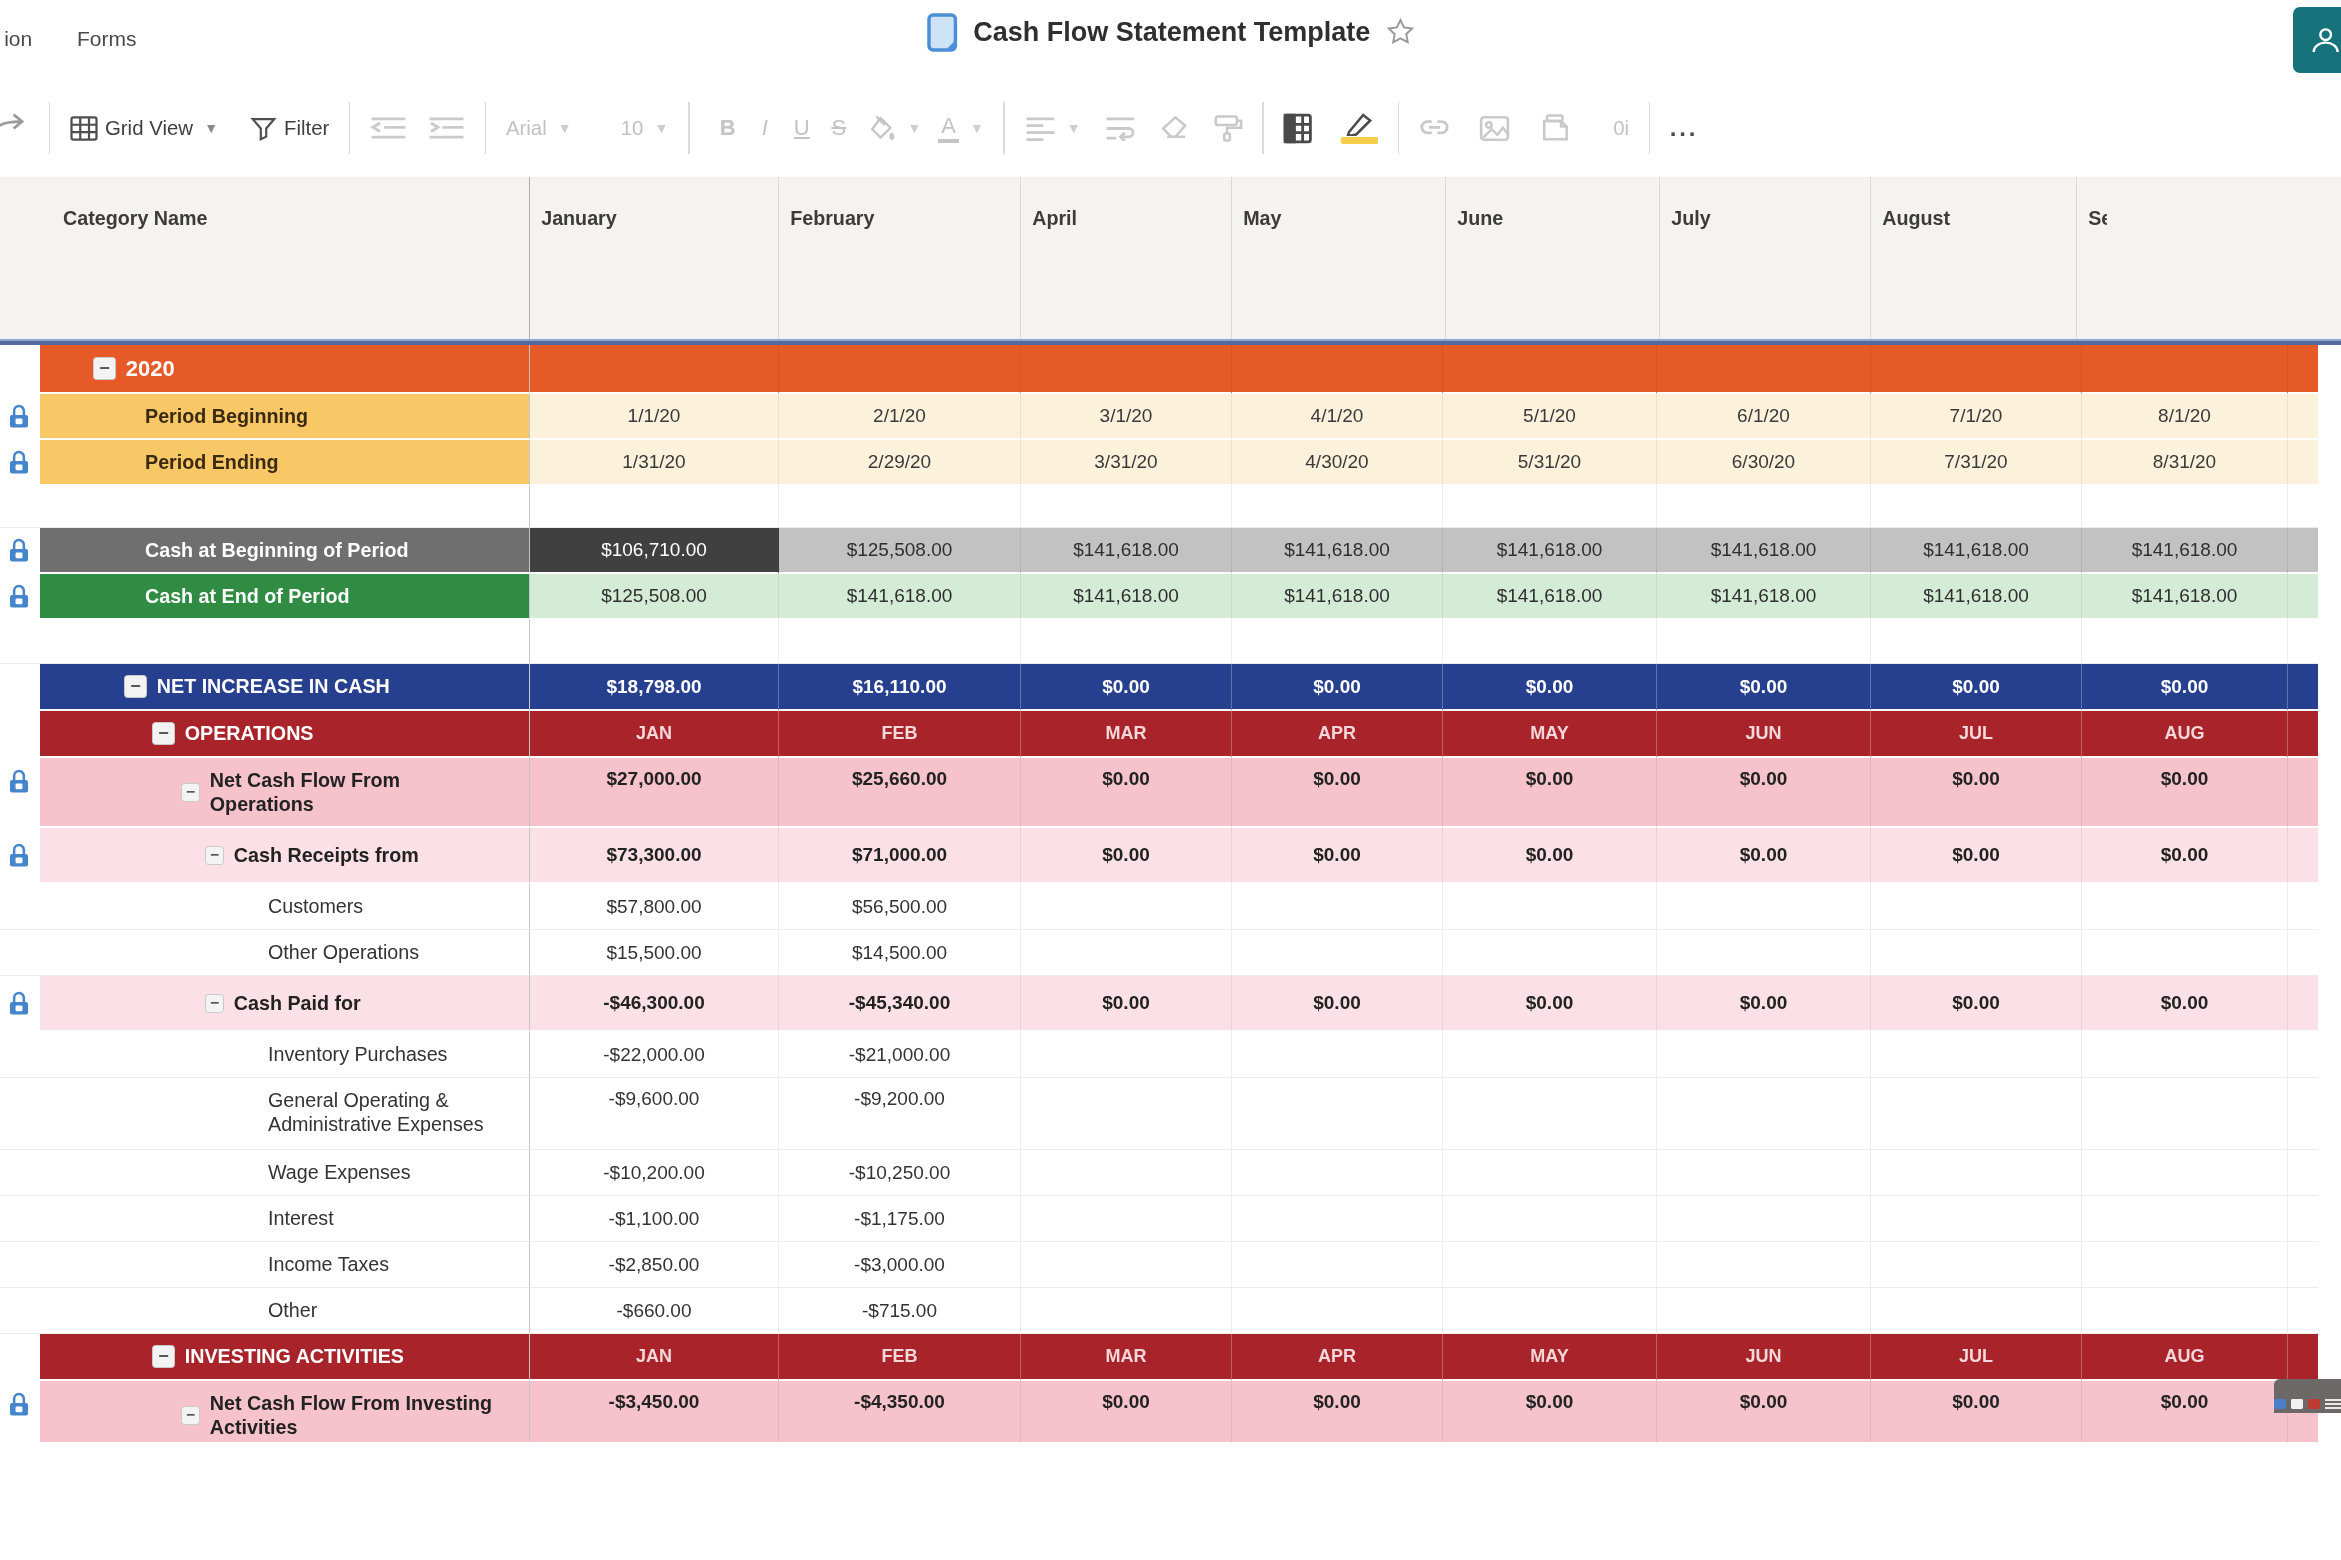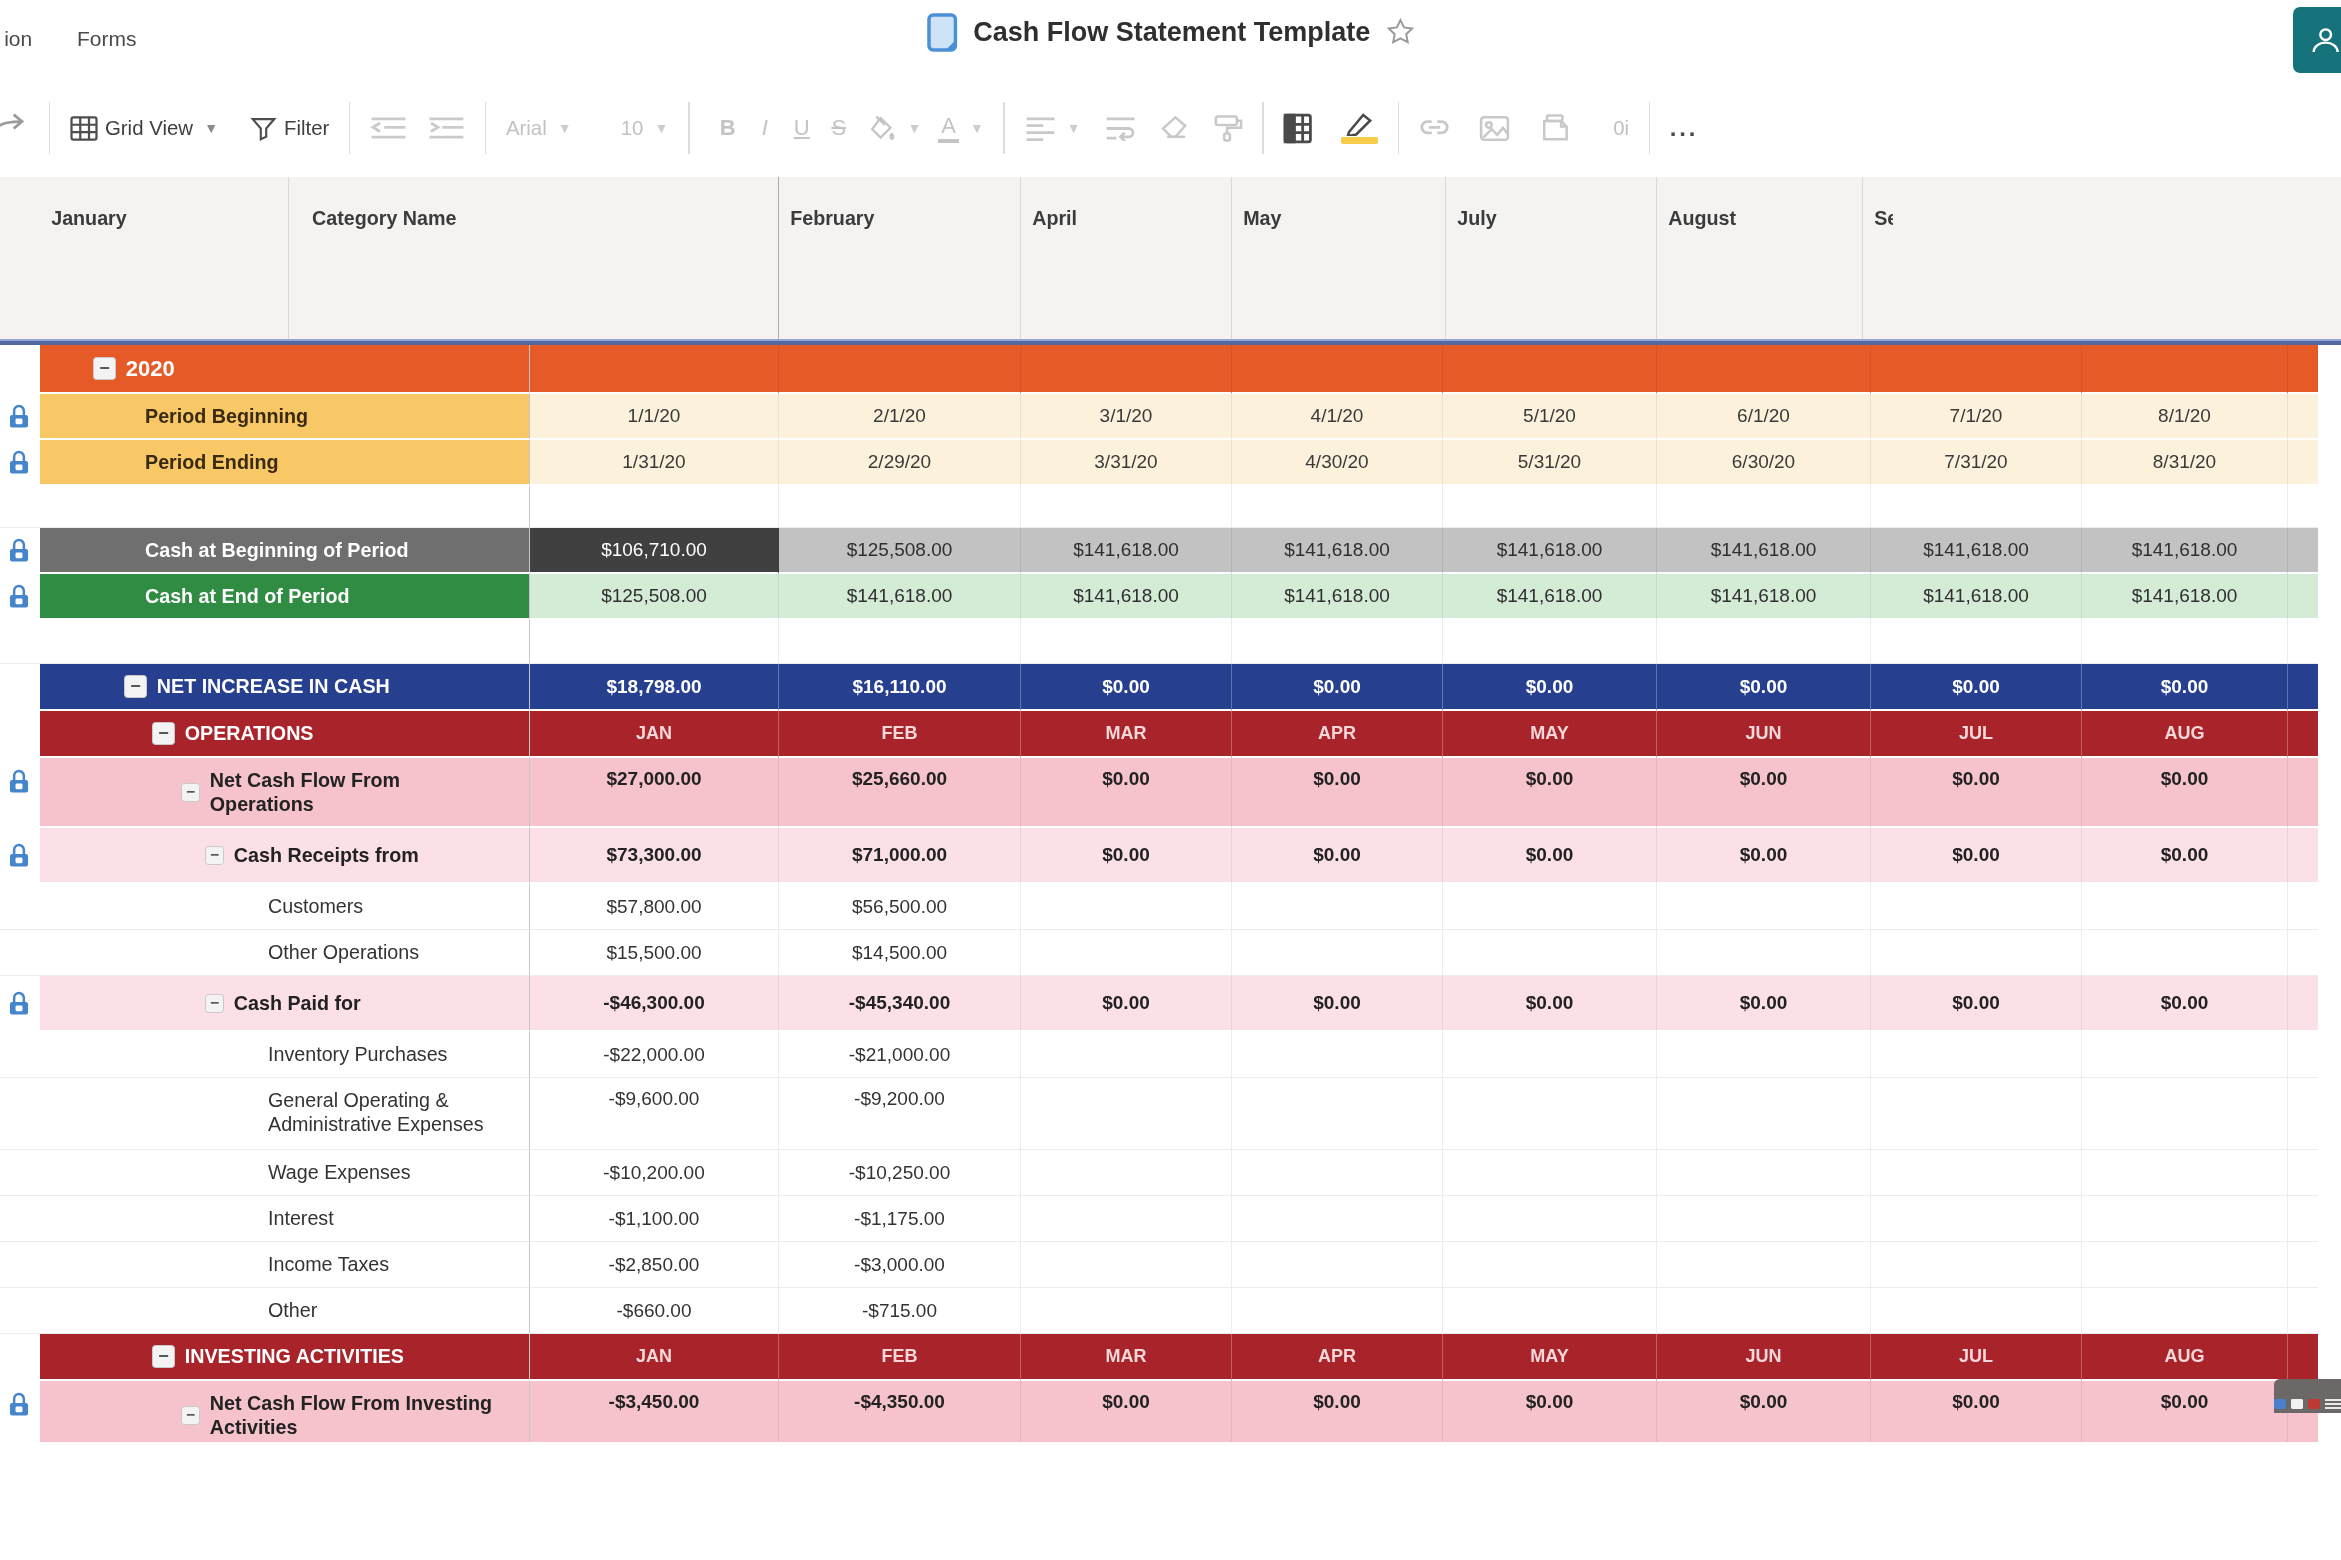--- a/index.html
+++ b/index.html
@@ -259,25 +259,26 @@
   </div>
   <div class="tb-item" style="margin-left:44px">
     <span class="tb-label dis">0i</span>
   </div>
   <div class="tb-sep"></div>
   <span class="dots">...</span>
 </div>
 
 <div class="grid-header" id="grid-header">
     <div class="gh-cell gh-gutter" style="width: 40px;"></div>
+    <div class="gh-cell gh-label" style="width: 490px;">Category Name</div>
     <div class="gh-cell gh-month" style="width: 249px;">January</div>
-    <div class="gh-cell gh-label" style="width: 490px;">Category Name</div>
     <div class="gh-cell gh-month" style="width: 242px;">February</div>
     <div class="gh-cell gh-month" style="width: 211px;">April</div>
     <div class="gh-cell gh-month" style="width: 214px;">May</div>
+    <div class="gh-cell gh-month" style="width: 214px;">June</div>
     <div class="gh-cell gh-month" style="width: 211px;">July</div>
     <div class="gh-cell gh-month" style="width: 206px;">August</div>
     <div class="gh-cell gh-month gh-sep" style="width: 29.5px;">Sep</div>
   </div>
 <div class="freeze-line">
   <div class="lt"></div>
     <div class="dk"></div>
 </div>
 
 <div class="grid-body" id="grid-body">

